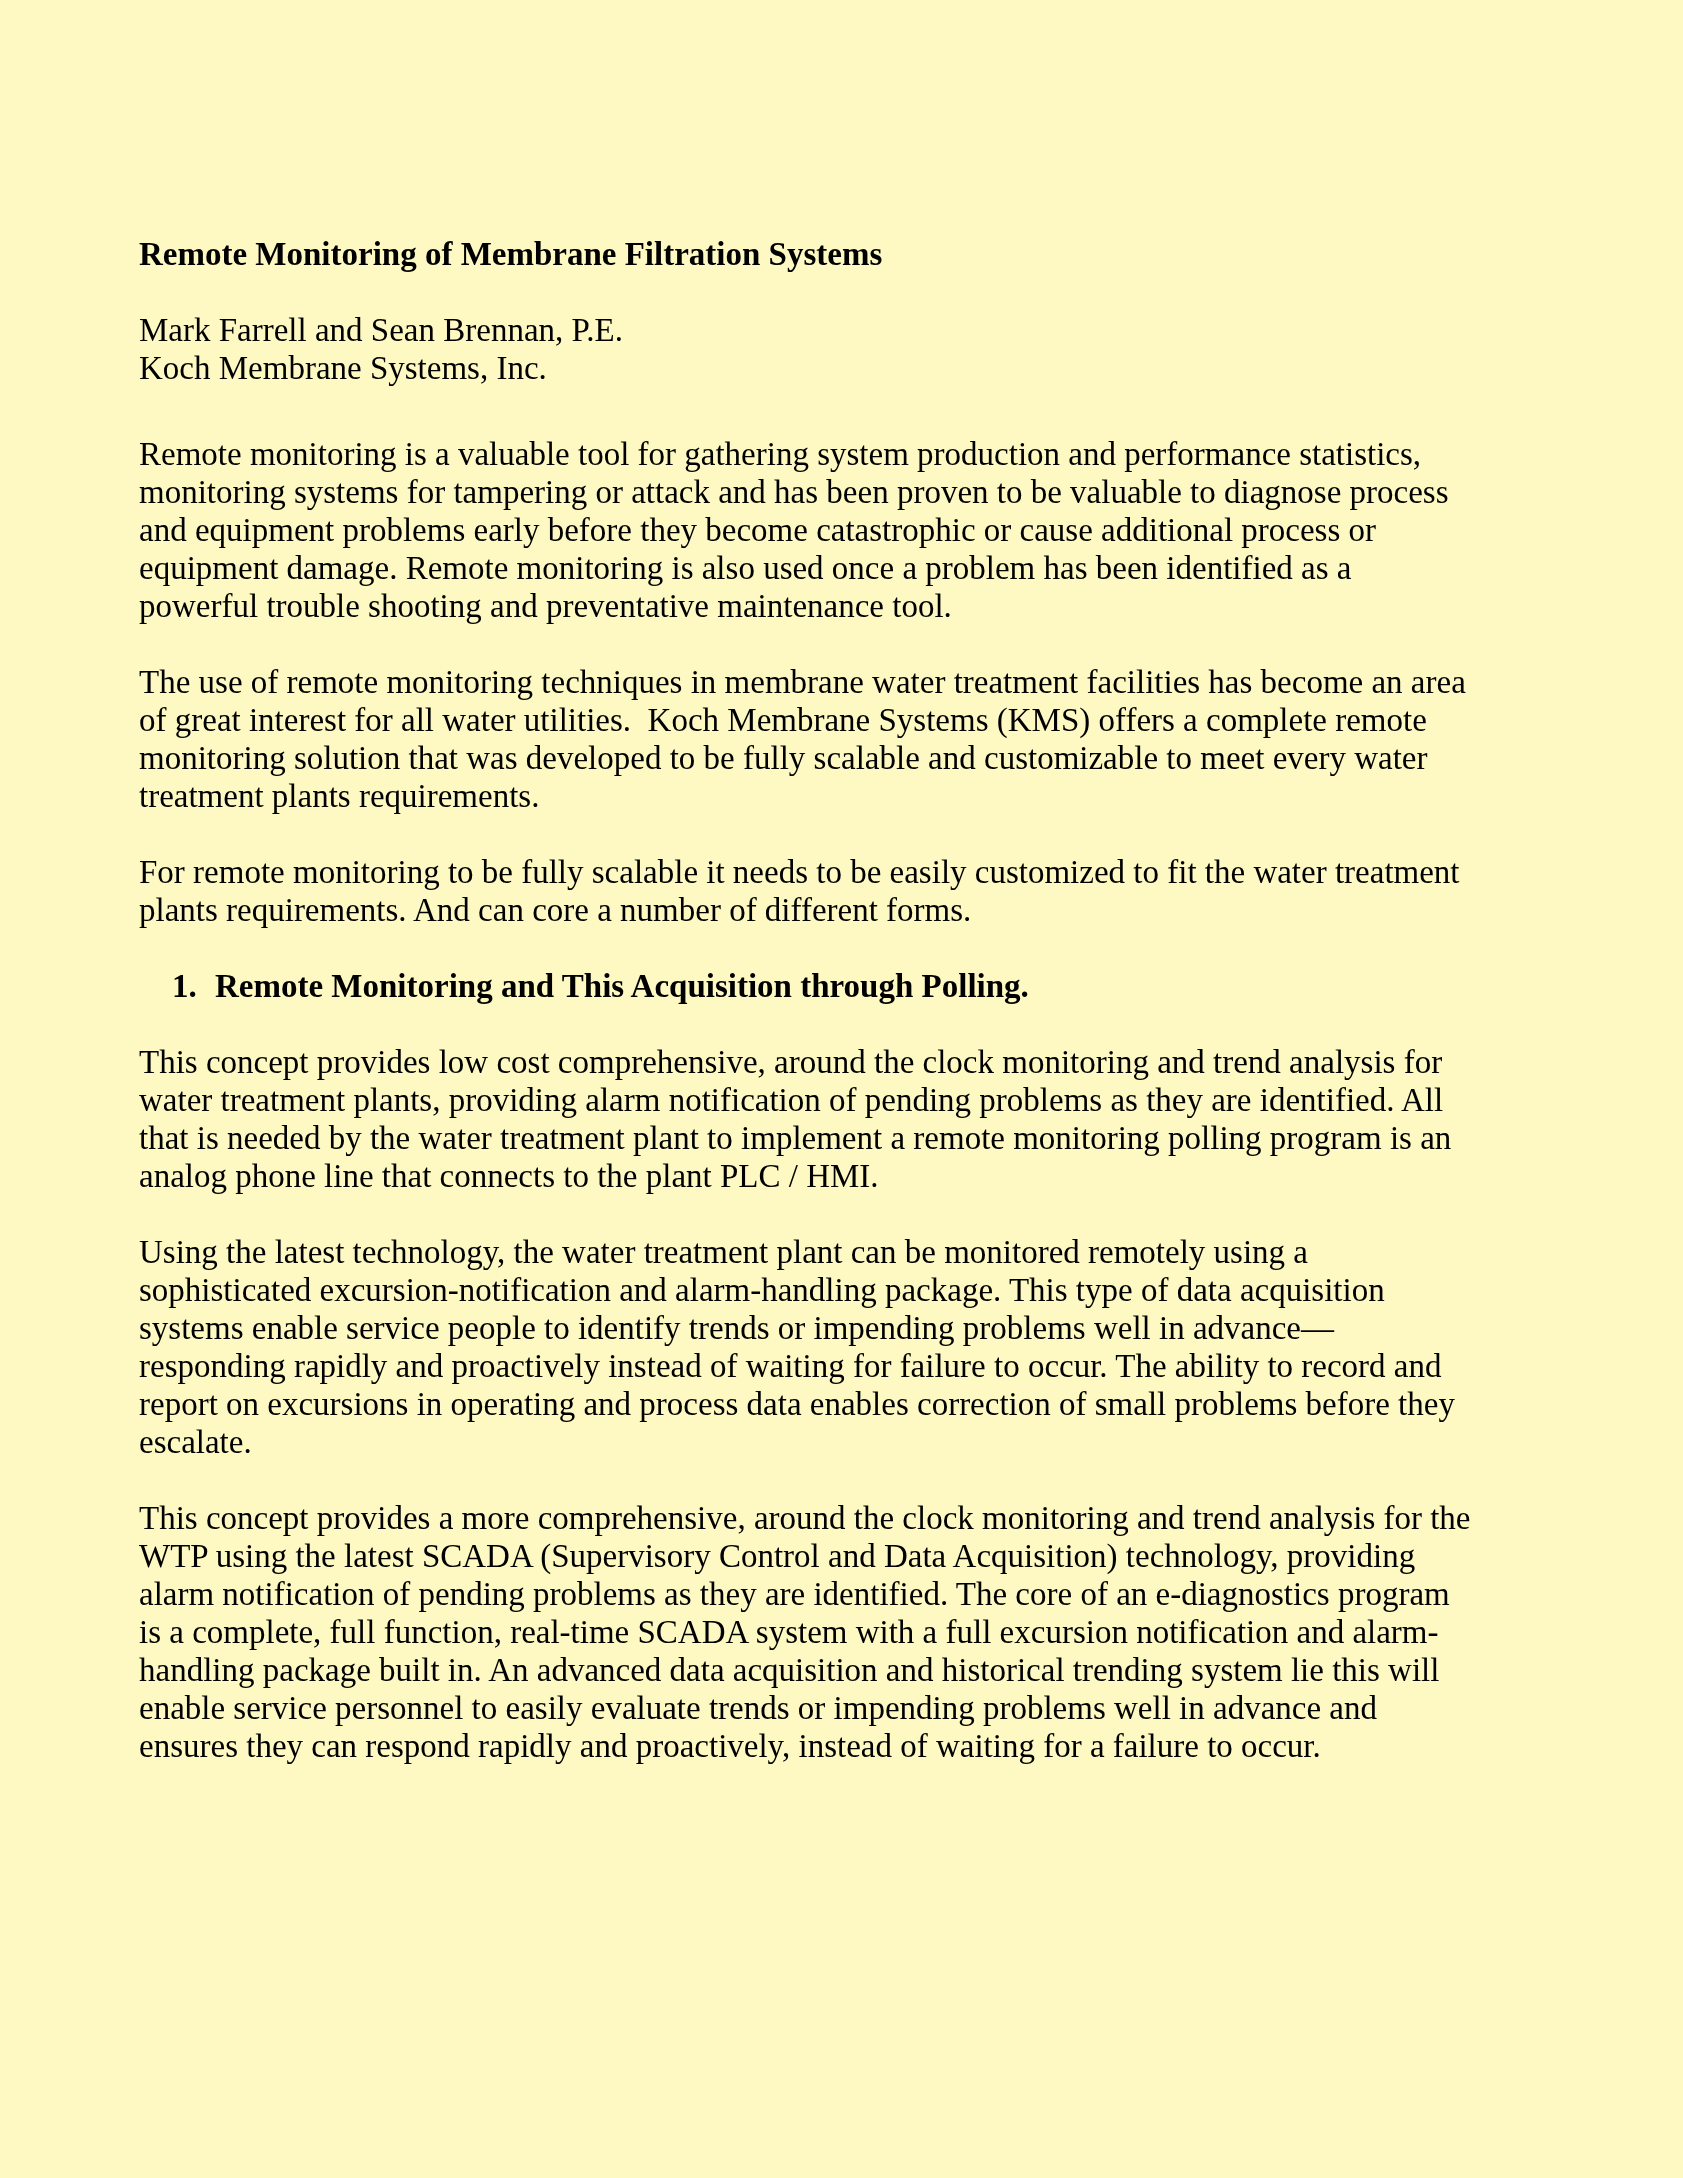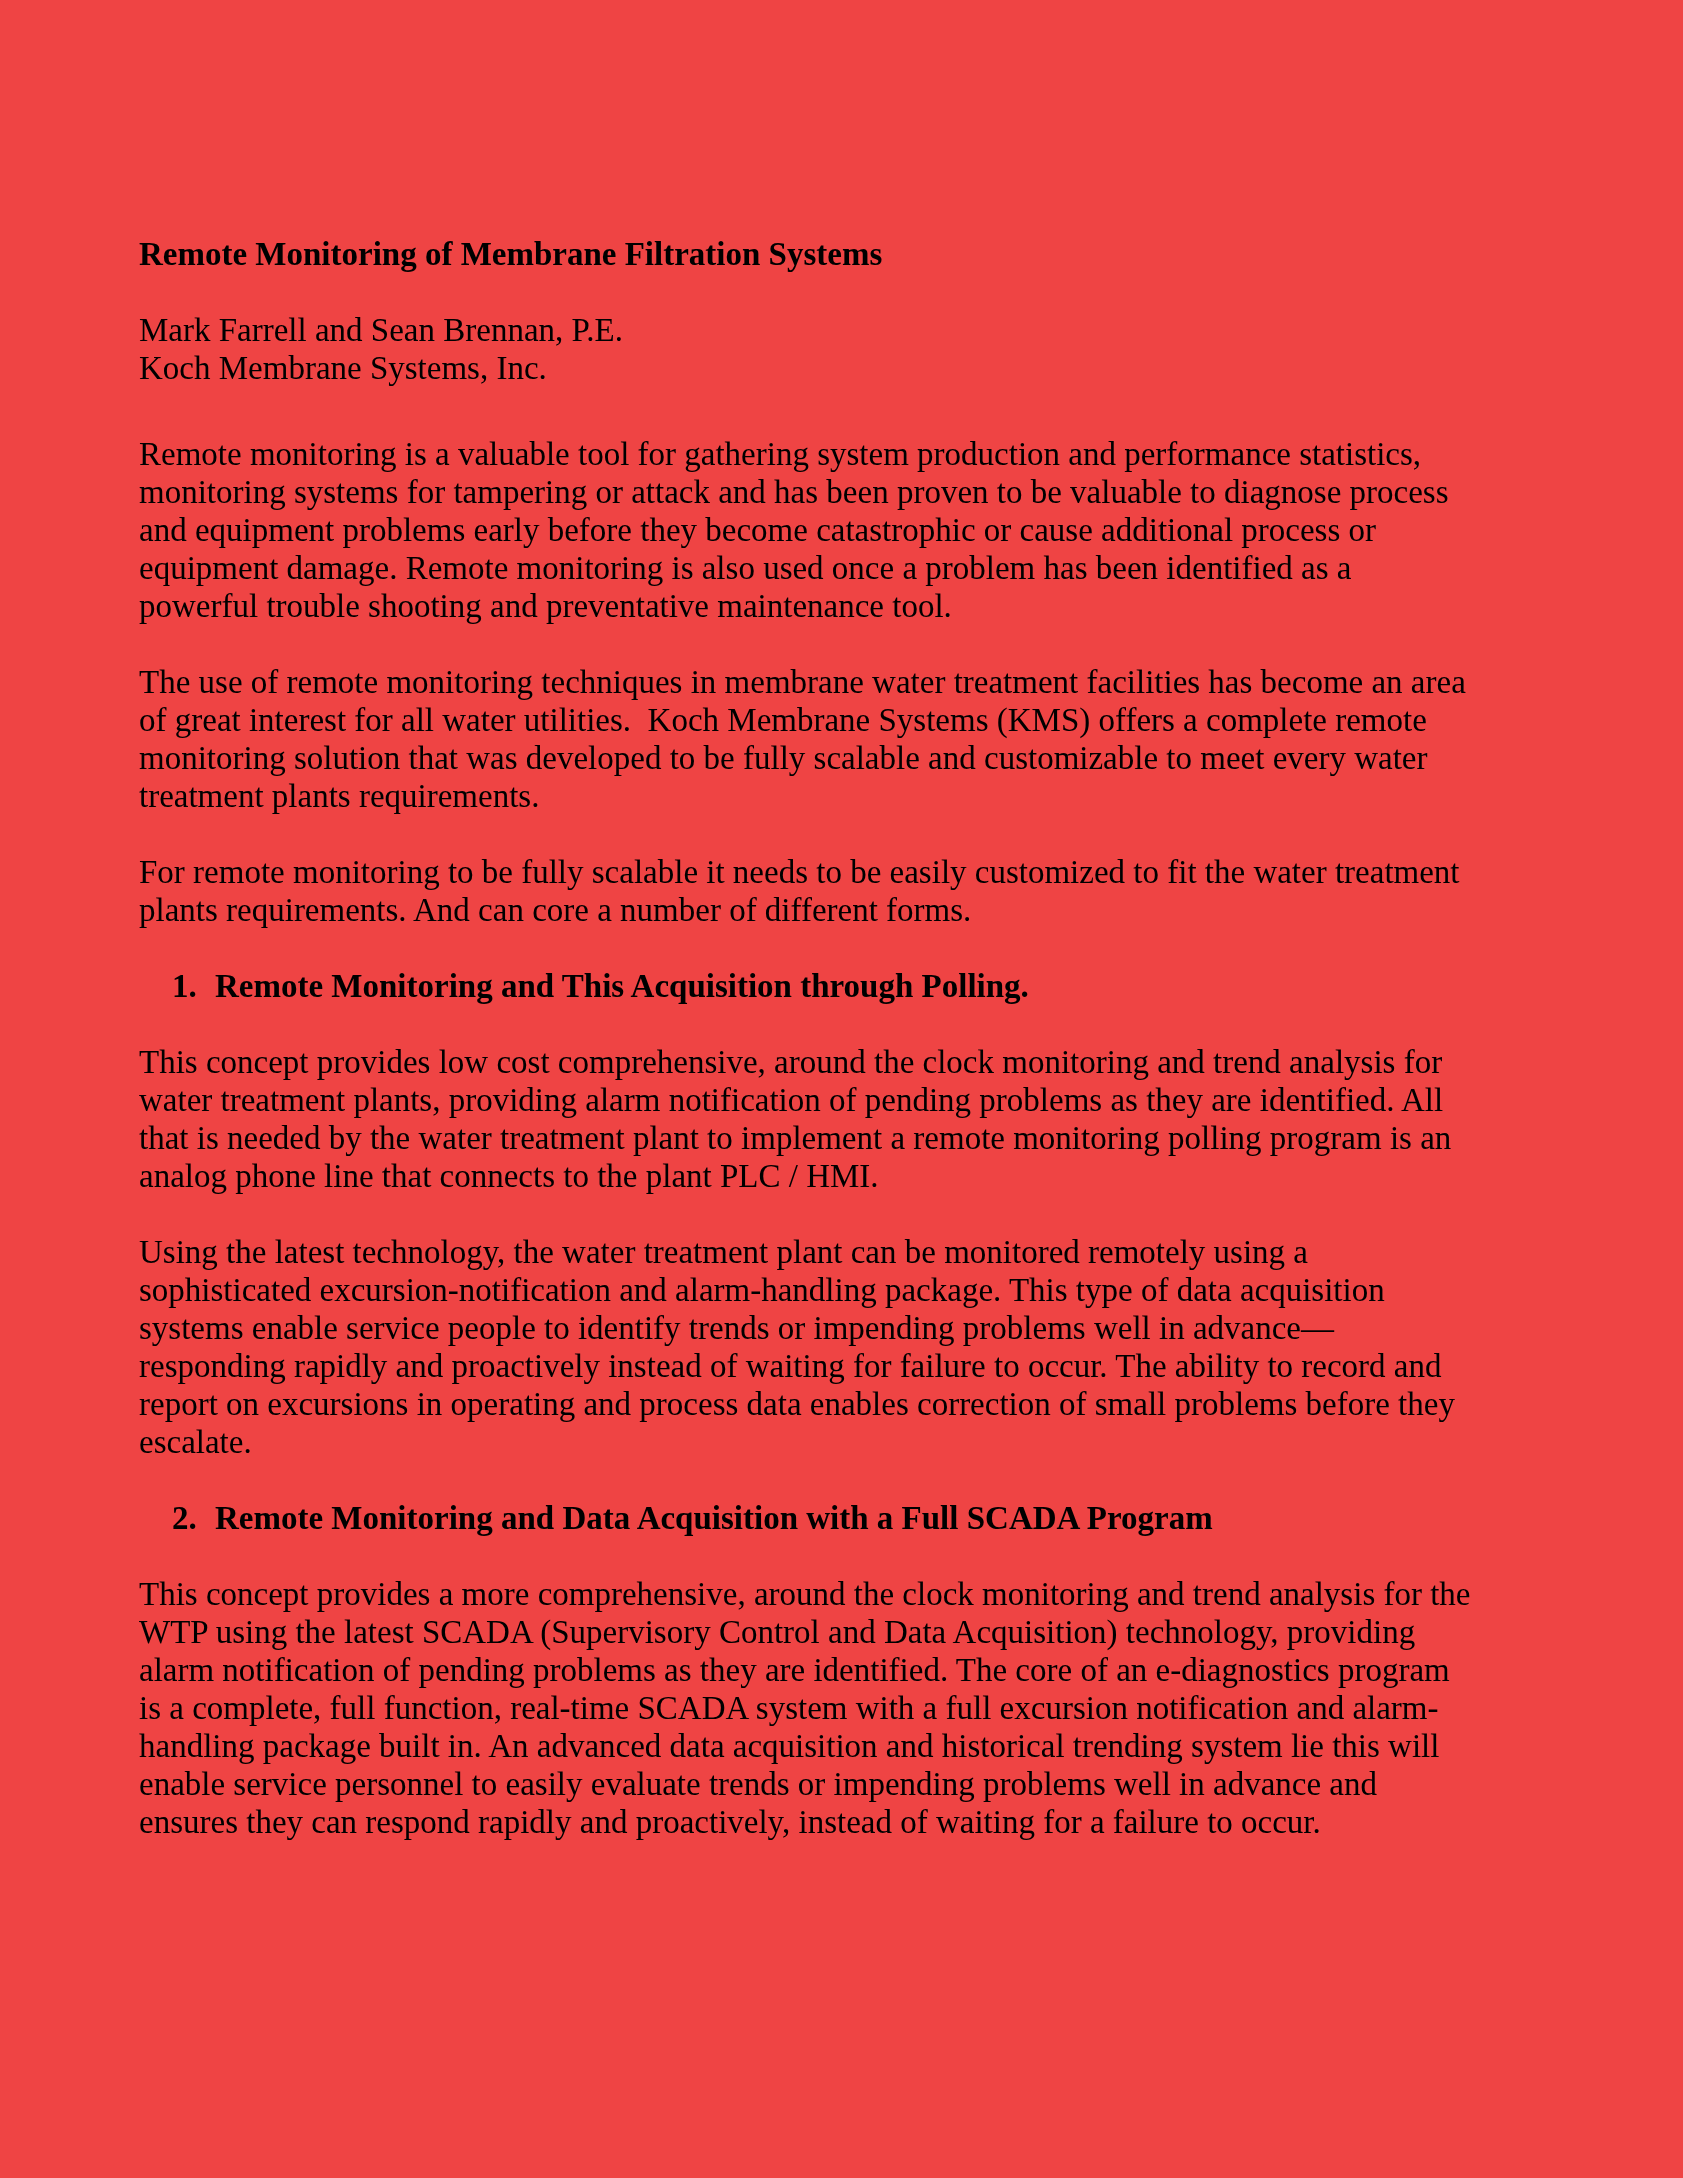--- a/index.html
+++ b/index.html
@@ -4,21 +4,21 @@
 <style>
   html, body {
     margin: 0;
     padding: 0;
     background: #ffffff;
   }
   .page {
     position: relative;
     width: 1683px;
     height: 2178px;
-    background: #ef4444;
+    background: #fef9c3;
     color: #000000;
     font-family: "Liberation Serif", "DejaVu Serif", serif;
     font-size: 33px;
     line-height: 38px;
     box-sizing: border-box;
     padding: 235px 139px 0 139px;
     overflow: hidden;
   }
   .para {
     margin: 0 0 38px 0;
@@ -76,23 +76,20 @@
 that is needed by the water treatment plant to implement a remote monitoring polling program is an
 analog phone line that connects to the plant PLC / HMI.</p>
 
   <p class="para">Using the latest technology, the water treatment plant can be monitored remotely using a
 sophisticated excursion-notification and alarm-handling package. This type of data acquisition
 systems enable service people to identify trends or impending problems well in advance—
 responding rapidly and proactively instead of waiting for failure to occur. The ability to record and
 report on excursions in operating and process data enables correction of small problems before they
 escalate.</p>
 
-  <div class="section-heading">
-    <span class="num">2.</span><span>Remote Monitoring and Data Acquisition with a Full SCADA Program</span>
-  </div>
 
   <p class="para">This concept provides a more comprehensive, around the clock monitoring and trend analysis for the
 WTP using the latest SCADA (Supervisory Control and Data Acquisition) technology, providing
 alarm notification of pending problems as they are identified. The core of an e-diagnostics program
 is a complete, full function, real-time SCADA system with a full excursion notification and alarm-
 handling package built in. An advanced data acquisition and historical trending system lie this will
 enable service personnel to easily evaluate trends or impending problems well in advance and
 ensures they can respond rapidly and proactively, instead of waiting for a failure to occur.</p>
 
 </div>

